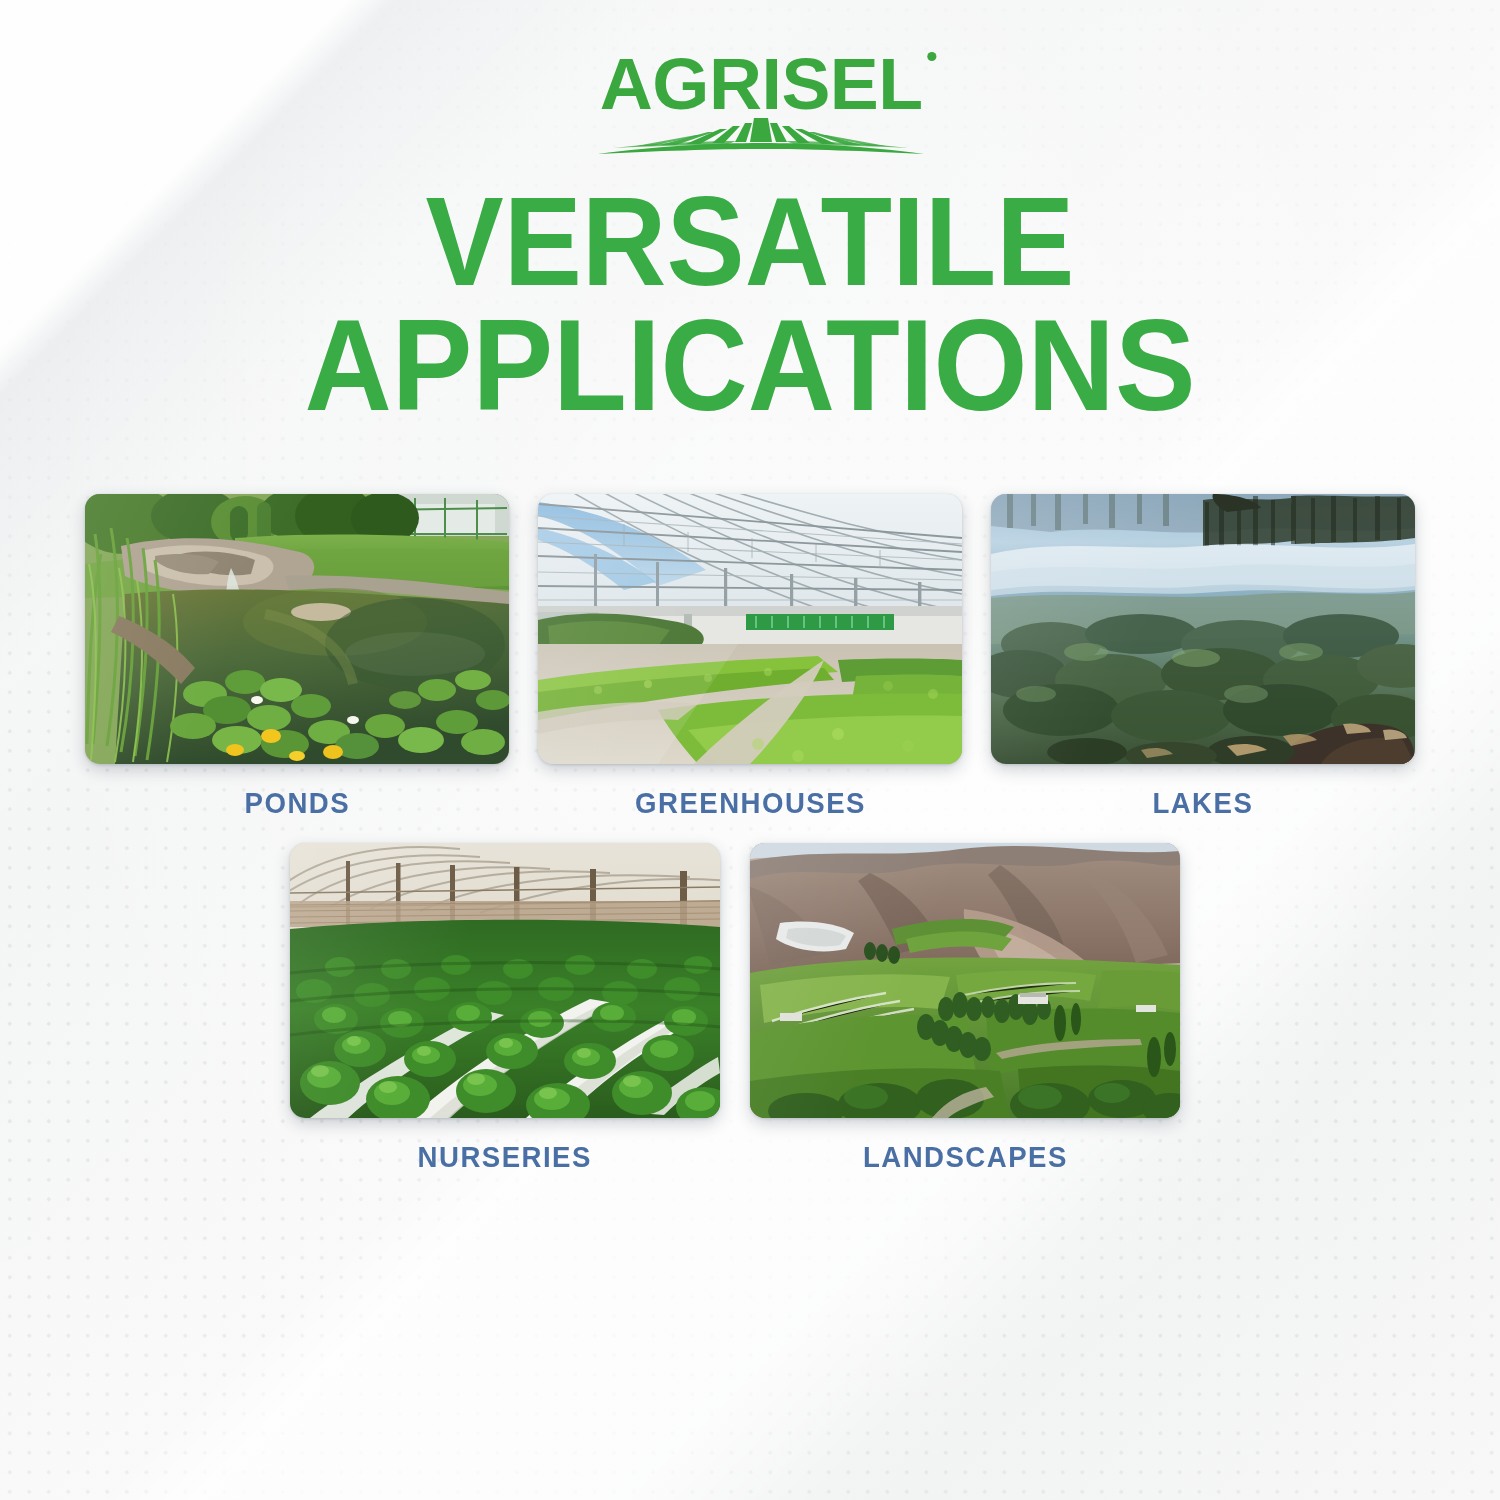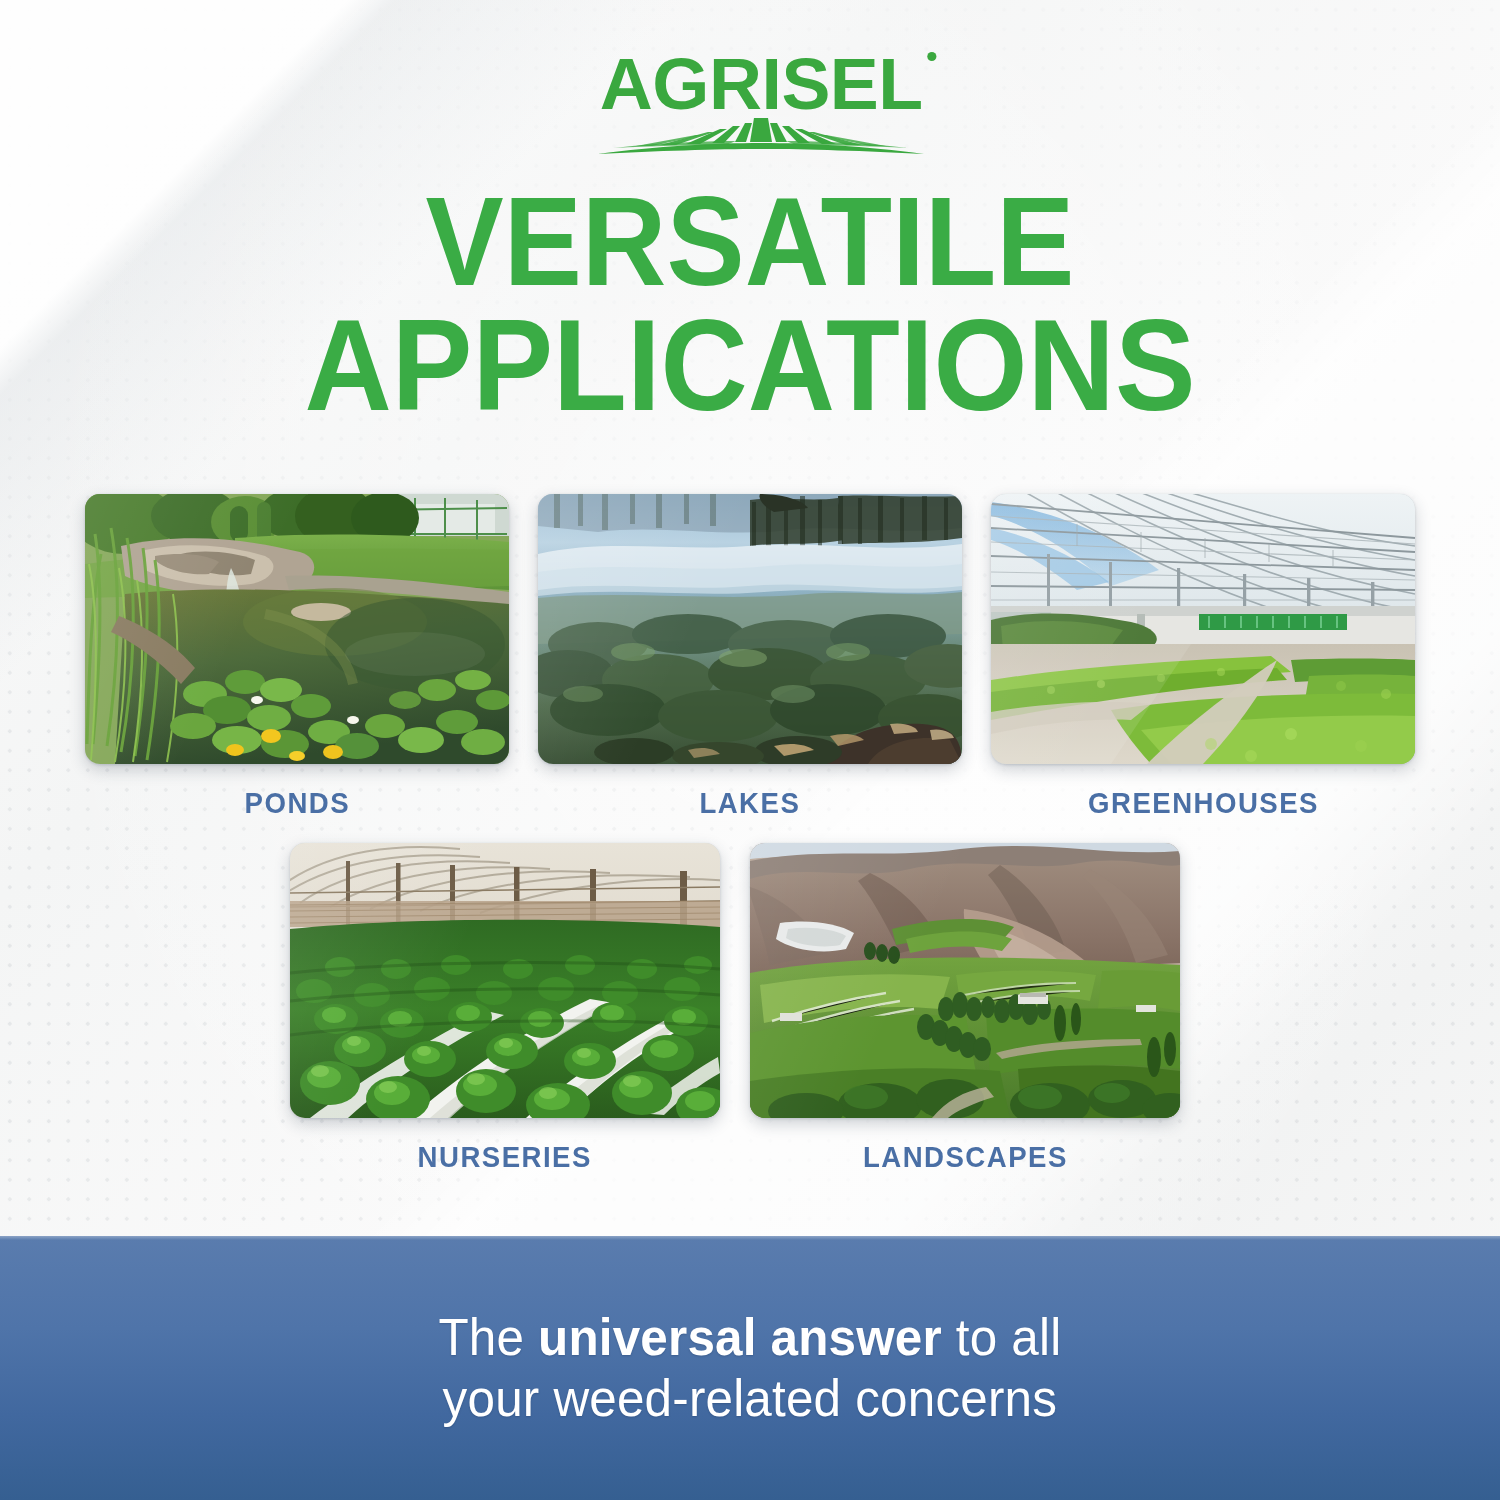--- a/index.html
+++ b/index.html
@@ -326,20 +326,136 @@
         </svg>
         <div class="glass"></div>
       </div>
       <div class="caption">PONDS</div>
     </div>
 
     <div class="cell">
       <div class="card">
         <svg class="sc" viewBox="0 0 424 270" preserveAspectRatio="none">
           <defs>
+            <linearGradient id="ghroof" x1="0" y1="0" x2="0" y2="1">
+              <stop offset="0%" stop-color="#eef3f5"></stop>
+              <stop offset="55%" stop-color="#dbe4e8"></stop>
+              <stop offset="100%" stop-color="#cdd8dd"></stop>
+            </linearGradient>
+            <linearGradient id="ghsky" x1="0" y1="0" x2="0" y2="1">
+              <stop offset="0%" stop-color="#7fb4dd"></stop>
+              <stop offset="100%" stop-color="#b9d6ea"></stop>
+            </linearGradient>
+            <linearGradient id="ghpath" x1="0" y1="0" x2="0" y2="1">
+              <stop offset="0%" stop-color="#c9c2b3"></stop>
+              <stop offset="100%" stop-color="#ded8cb"></stop>
+            </linearGradient>
+          </defs>
+          <rect width="424" height="270" fill="url(#ghroof)"></rect>
+
+          <path d="M0 8 C60 16, 120 40, 168 76 L120 92 C80 56, 36 30, 0 22 Z" fill="url(#ghsky)" opacity=".85"></path>
+          <path d="M0 34 C40 42, 84 62, 118 88 L86 96 C56 72, 26 54, 0 46 Z" fill="#8fbfe2" opacity=".7"></path>
+
+          <g stroke="#9aa6ab" stroke-width="1.6" fill="none" opacity=".9">
+            <path d="M170 -10 C240 10, 330 40, 424 52"></path>
+            <path d="M150 -10 C226 16, 320 50, 424 66"></path>
+            <path d="M128 -10 C210 22, 308 62, 424 82"></path>
+            <path d="M104 -10 C192 30, 294 76, 424 100"></path>
+            <path d="M78 -10 C172 36, 280 90, 424 118"></path>
+            <path d="M50 -10 C150 44, 264 104, 424 136"></path>
+            <path d="M20 -10 C128 52, 248 118, 424 154"></path>
+          </g>
+
+          <g stroke="#8d989d" stroke-width="1.8" fill="none">
+            <path d="M0 10 L424 44"></path>
+            <path d="M0 34 L424 58"></path>
+            <path d="M0 62 L424 76"></path>
+            <path d="M0 92 L424 96"></path>
+            <path d="M0 122 L424 116"></path>
+          </g>
+          <g stroke="#aab4b8" stroke-width="1.1" fill="none" opacity=".8">
+            <path d="M0 22 L424 50"></path>
+            <path d="M0 48 L424 66"></path>
+            <path d="M0 78 L424 86"></path>
+            <path d="M0 106 L424 106"></path>
+          </g>
+
+          <g fill="#96a1a6">
+            <rect x="56" y="60" width="3" height="108"></rect>
+            <rect x="118" y="68" width="3" height="104"></rect>
+            <rect x="186" y="74" width="3.2" height="100"></rect>
+            <rect x="252" y="80" width="3.2" height="96"></rect>
+            <rect x="316" y="84" width="3.4" height="92"></rect>
+            <rect x="380" y="88" width="3.4" height="88"></rect>
+          </g>
+
+          <g stroke="#9fa9ad" stroke-width="0.9" opacity=".8">
+            <line x1="86" y1="30" x2="86" y2="52"></line>
+              <line x1="150" y1="38" x2="150" y2="58"></line>
+            <line x1="214" y1="44" x2="214" y2="64"></line>
+              <line x1="278" y1="50" x2="278" y2="68"></line>
+            <line x1="342" y1="56" x2="342" y2="72"></line>
+          </g>
+
+          <rect x="0" y="112" width="424" height="48" fill="#e6e6e2"></rect>
+          <rect x="0" y="112" width="424" height="10" fill="#cfd2cf"></rect>
+          <rect x="208" y="120" width="148" height="16" fill="#2f9a46"></rect>
+          <g stroke="#7fd49a" stroke-width="1.4">
+            <line x1="218" y1="122" x2="218" y2="134"></line>
+              <line x1="234" y1="122" x2="234" y2="134"></line>
+            <line x1="250" y1="122" x2="250" y2="134"></line>
+              <line x1="266" y1="122" x2="266" y2="134"></line>
+            <line x1="282" y1="122" x2="282" y2="134"></line>
+              <line x1="298" y1="122" x2="298" y2="134"></line>
+            <line x1="314" y1="122" x2="314" y2="134"></line>
+              <line x1="330" y1="122" x2="330" y2="134"></line>
+            <line x1="346" y1="122" x2="346" y2="134"></line>
+          </g>
+          <rect x="0" y="118" width="60" height="26" fill="#bfc9c5"></rect>
+          <rect x="146" y="120" width="8" height="20" fill="#b6bdb8"></rect>
+
+          <path d="M0 126 C40 116, 90 118, 140 128 C168 134, 176 150, 150 158 L0 162 Z" fill="#4f7a3a"></path>
+          <path d="M10 132 C50 124, 96 126, 132 136 L120 152 L12 156 Z" fill="#5f8c42"></path>
+
+          <rect x="0" y="150" width="424" height="120" fill="url(#ghpath)"></rect>
+
+          <path d="M0 186 C90 172, 200 166, 280 162 L300 178 C210 184, 96 198, 0 216 Z" fill="#87c23d"></path>
+          <path d="M0 198 C90 186, 196 178, 286 174 L296 186 C206 192, 96 208, 0 226 Z" fill="#6fae2e"></path>
+          <path d="M300 166 C340 164, 392 164, 424 166 L424 188 C384 186, 340 186, 304 188 Z" fill="#5e9c35"></path>
+          <path d="M318 182 C358 180, 400 180, 424 182 L424 216 C388 212, 348 214, 312 218 Z" fill="#76b33b"></path>
+          <path d="M120 216 C200 204, 300 198, 424 200 L424 270 L160 270 C140 248, 128 230, 120 216 Z" fill="#7dbb3a"></path>
+          <path d="M150 236 C240 224, 330 220, 424 222 L424 270 L180 270 Z" fill="#93cb4a"></path>
+
+          <path d="M286 166 C276 190, 250 230, 212 270 L156 270 C200 226, 256 186, 286 166 Z" fill="#d3ccbd" opacity=".95"></path>
+          <path d="M0 218 C60 208, 120 206, 160 210 L140 226 C96 224, 46 230, 0 240 Z" fill="#cfc8b9" opacity=".8"></path>
+
+          <g opacity=".45">
+            <circle cx="60" cy="196" r="4" fill="#a7d85c"></circle>
+              <circle cx="110" cy="190" r="4" fill="#b6e166"></circle>
+            <circle cx="170" cy="184" r="4" fill="#a2d455"></circle>
+              <circle cx="230" cy="178" r="4" fill="#b0dd60"></circle>
+            <circle cx="350" cy="192" r="5" fill="#96cc4c"></circle>
+              <circle cx="395" cy="200" r="5" fill="#a8d95a"></circle>
+            <circle cx="220" cy="250" r="6" fill="#a9d95c"></circle>
+              <circle cx="300" cy="240" r="6" fill="#b7e468"></circle>
+            <circle cx="370" cy="252" r="6" fill="#9fd253"></circle>
+              <circle cx="260" cy="262" r="6" fill="#aedd5f"></circle>
+          </g>
+
+          <path d="M0 150 L200 150 L120 270 L0 270 Z" fill="#ffffff" opacity=".10"></path>
+        </svg>
+        <div class="glass"></div>
+      </div>
+      <div class="caption">GREENHOUSES</div>
+    </div>
+
+    <div class="cell">
+      <div class="card">
+        <svg class="sc" viewBox="0 0 424 270" preserveAspectRatio="none">
+          <defs>
             <linearGradient id="lk" x1="0" y1="0" x2="0" y2="1">
               <stop offset="0%" stop-color="#9fc0d6"></stop>
               <stop offset="18%" stop-color="#b9d2e2"></stop>
               <stop offset="36%" stop-color="#8fb2c4"></stop>
               <stop offset="55%" stop-color="#6f8f82"></stop>
               <stop offset="78%" stop-color="#4f6a4c"></stop>
               <stop offset="100%" stop-color="#384f34"></stop>
             </linearGradient>
           </defs>
           <rect width="424" height="270" fill="url(#lk)"></rect>
@@ -411,136 +527,20 @@
 
           <path d="M236 252 C252 248, 268 250, 276 256 L246 262 Z" fill="#c5a877" opacity=".85"></path>
           <path d="M292 242 C306 238, 320 240, 326 246 L300 252 Z" fill="#b89a6c" opacity=".8"></path>
           <path d="M352 230 C366 228, 378 232, 380 238 L356 240 Z" fill="#cbb184" opacity=".8"></path>
           <path d="M150 256 C164 252, 176 254, 182 260 L156 264 Z" fill="#b49a6d" opacity=".7"></path>
           <path d="M392 236 C404 234, 414 238, 416 244 L394 246 Z" fill="#d6c196" opacity=".75"></path>
         </svg>
         <div class="glass"></div>
       </div>
       <div class="caption">LAKES</div>
-    </div>
-
-    <div class="cell">
-      <div class="card">
-        <svg class="sc" viewBox="0 0 424 270" preserveAspectRatio="none">
-          <defs>
-            <linearGradient id="ghroof" x1="0" y1="0" x2="0" y2="1">
-              <stop offset="0%" stop-color="#eef3f5"></stop>
-              <stop offset="55%" stop-color="#dbe4e8"></stop>
-              <stop offset="100%" stop-color="#cdd8dd"></stop>
-            </linearGradient>
-            <linearGradient id="ghsky" x1="0" y1="0" x2="0" y2="1">
-              <stop offset="0%" stop-color="#7fb4dd"></stop>
-              <stop offset="100%" stop-color="#b9d6ea"></stop>
-            </linearGradient>
-            <linearGradient id="ghpath" x1="0" y1="0" x2="0" y2="1">
-              <stop offset="0%" stop-color="#c9c2b3"></stop>
-              <stop offset="100%" stop-color="#ded8cb"></stop>
-            </linearGradient>
-          </defs>
-          <rect width="424" height="270" fill="url(#ghroof)"></rect>
-
-          <path d="M0 8 C60 16, 120 40, 168 76 L120 92 C80 56, 36 30, 0 22 Z" fill="url(#ghsky)" opacity=".85"></path>
-          <path d="M0 34 C40 42, 84 62, 118 88 L86 96 C56 72, 26 54, 0 46 Z" fill="#8fbfe2" opacity=".7"></path>
-
-          <g stroke="#9aa6ab" stroke-width="1.6" fill="none" opacity=".9">
-            <path d="M170 -10 C240 10, 330 40, 424 52"></path>
-            <path d="M150 -10 C226 16, 320 50, 424 66"></path>
-            <path d="M128 -10 C210 22, 308 62, 424 82"></path>
-            <path d="M104 -10 C192 30, 294 76, 424 100"></path>
-            <path d="M78 -10 C172 36, 280 90, 424 118"></path>
-            <path d="M50 -10 C150 44, 264 104, 424 136"></path>
-            <path d="M20 -10 C128 52, 248 118, 424 154"></path>
-          </g>
-
-          <g stroke="#8d989d" stroke-width="1.8" fill="none">
-            <path d="M0 10 L424 44"></path>
-            <path d="M0 34 L424 58"></path>
-            <path d="M0 62 L424 76"></path>
-            <path d="M0 92 L424 96"></path>
-            <path d="M0 122 L424 116"></path>
-          </g>
-          <g stroke="#aab4b8" stroke-width="1.1" fill="none" opacity=".8">
-            <path d="M0 22 L424 50"></path>
-            <path d="M0 48 L424 66"></path>
-            <path d="M0 78 L424 86"></path>
-            <path d="M0 106 L424 106"></path>
-          </g>
-
-          <g fill="#96a1a6">
-            <rect x="56" y="60" width="3" height="108"></rect>
-            <rect x="118" y="68" width="3" height="104"></rect>
-            <rect x="186" y="74" width="3.2" height="100"></rect>
-            <rect x="252" y="80" width="3.2" height="96"></rect>
-            <rect x="316" y="84" width="3.4" height="92"></rect>
-            <rect x="380" y="88" width="3.4" height="88"></rect>
-          </g>
-
-          <g stroke="#9fa9ad" stroke-width="0.9" opacity=".8">
-            <line x1="86" y1="30" x2="86" y2="52"></line>
-              <line x1="150" y1="38" x2="150" y2="58"></line>
-            <line x1="214" y1="44" x2="214" y2="64"></line>
-              <line x1="278" y1="50" x2="278" y2="68"></line>
-            <line x1="342" y1="56" x2="342" y2="72"></line>
-          </g>
-
-          <rect x="0" y="112" width="424" height="48" fill="#e6e6e2"></rect>
-          <rect x="0" y="112" width="424" height="10" fill="#cfd2cf"></rect>
-          <rect x="208" y="120" width="148" height="16" fill="#2f9a46"></rect>
-          <g stroke="#7fd49a" stroke-width="1.4">
-            <line x1="218" y1="122" x2="218" y2="134"></line>
-              <line x1="234" y1="122" x2="234" y2="134"></line>
-            <line x1="250" y1="122" x2="250" y2="134"></line>
-              <line x1="266" y1="122" x2="266" y2="134"></line>
-            <line x1="282" y1="122" x2="282" y2="134"></line>
-              <line x1="298" y1="122" x2="298" y2="134"></line>
-            <line x1="314" y1="122" x2="314" y2="134"></line>
-              <line x1="330" y1="122" x2="330" y2="134"></line>
-            <line x1="346" y1="122" x2="346" y2="134"></line>
-          </g>
-          <rect x="0" y="118" width="60" height="26" fill="#bfc9c5"></rect>
-          <rect x="146" y="120" width="8" height="20" fill="#b6bdb8"></rect>
-
-          <path d="M0 126 C40 116, 90 118, 140 128 C168 134, 176 150, 150 158 L0 162 Z" fill="#4f7a3a"></path>
-          <path d="M10 132 C50 124, 96 126, 132 136 L120 152 L12 156 Z" fill="#5f8c42"></path>
-
-          <rect x="0" y="150" width="424" height="120" fill="url(#ghpath)"></rect>
-
-          <path d="M0 186 C90 172, 200 166, 280 162 L300 178 C210 184, 96 198, 0 216 Z" fill="#87c23d"></path>
-          <path d="M0 198 C90 186, 196 178, 286 174 L296 186 C206 192, 96 208, 0 226 Z" fill="#6fae2e"></path>
-          <path d="M300 166 C340 164, 392 164, 424 166 L424 188 C384 186, 340 186, 304 188 Z" fill="#5e9c35"></path>
-          <path d="M318 182 C358 180, 400 180, 424 182 L424 216 C388 212, 348 214, 312 218 Z" fill="#76b33b"></path>
-          <path d="M120 216 C200 204, 300 198, 424 200 L424 270 L160 270 C140 248, 128 230, 120 216 Z" fill="#7dbb3a"></path>
-          <path d="M150 236 C240 224, 330 220, 424 222 L424 270 L180 270 Z" fill="#93cb4a"></path>
-
-          <path d="M286 166 C276 190, 250 230, 212 270 L156 270 C200 226, 256 186, 286 166 Z" fill="#d3ccbd" opacity=".95"></path>
-          <path d="M0 218 C60 208, 120 206, 160 210 L140 226 C96 224, 46 230, 0 240 Z" fill="#cfc8b9" opacity=".8"></path>
-
-          <g opacity=".45">
-            <circle cx="60" cy="196" r="4" fill="#a7d85c"></circle>
-              <circle cx="110" cy="190" r="4" fill="#b6e166"></circle>
-            <circle cx="170" cy="184" r="4" fill="#a2d455"></circle>
-              <circle cx="230" cy="178" r="4" fill="#b0dd60"></circle>
-            <circle cx="350" cy="192" r="5" fill="#96cc4c"></circle>
-              <circle cx="395" cy="200" r="5" fill="#a8d95a"></circle>
-            <circle cx="220" cy="250" r="6" fill="#a9d95c"></circle>
-              <circle cx="300" cy="240" r="6" fill="#b7e468"></circle>
-            <circle cx="370" cy="252" r="6" fill="#9fd253"></circle>
-              <circle cx="260" cy="262" r="6" fill="#aedd5f"></circle>
-          </g>
-
-          <path d="M0 150 L200 150 L120 270 L0 270 Z" fill="#ffffff" opacity=".10"></path>
-        </svg>
-        <div class="glass"></div>
-      </div>
-      <div class="caption">GREENHOUSES</div>
     </div>
   </div>
 
   <div class="row row-2">
 
     <div class="cell">
       <div class="card">
         <svg class="sc" viewBox="0 0 430 275" preserveAspectRatio="none">
           <defs>
             <linearGradient id="nh" x1="0" y1="0" x2="0" y2="1">
@@ -784,20 +784,14 @@
           </g>
 
           <path d="M182 275 C196 258, 214 248, 236 244 L244 254 C224 260, 206 268, 198 275 Z" fill="#bdb49c" opacity=".8"></path>
         </svg>
         <div class="glass"></div>
       </div>
       <div class="caption">LANDSCAPES</div>
     </div>
   </div>
 
-  <div class="banner">
-    <div class="banner-text">
-      <span class="bl"><span>The </span><b>universal answer</b><span> to all</span></span>
-      <span class="bl">your weed-related concerns</span>
-    </div>
-  </div>
 
 </div>
 
 </body></html>

